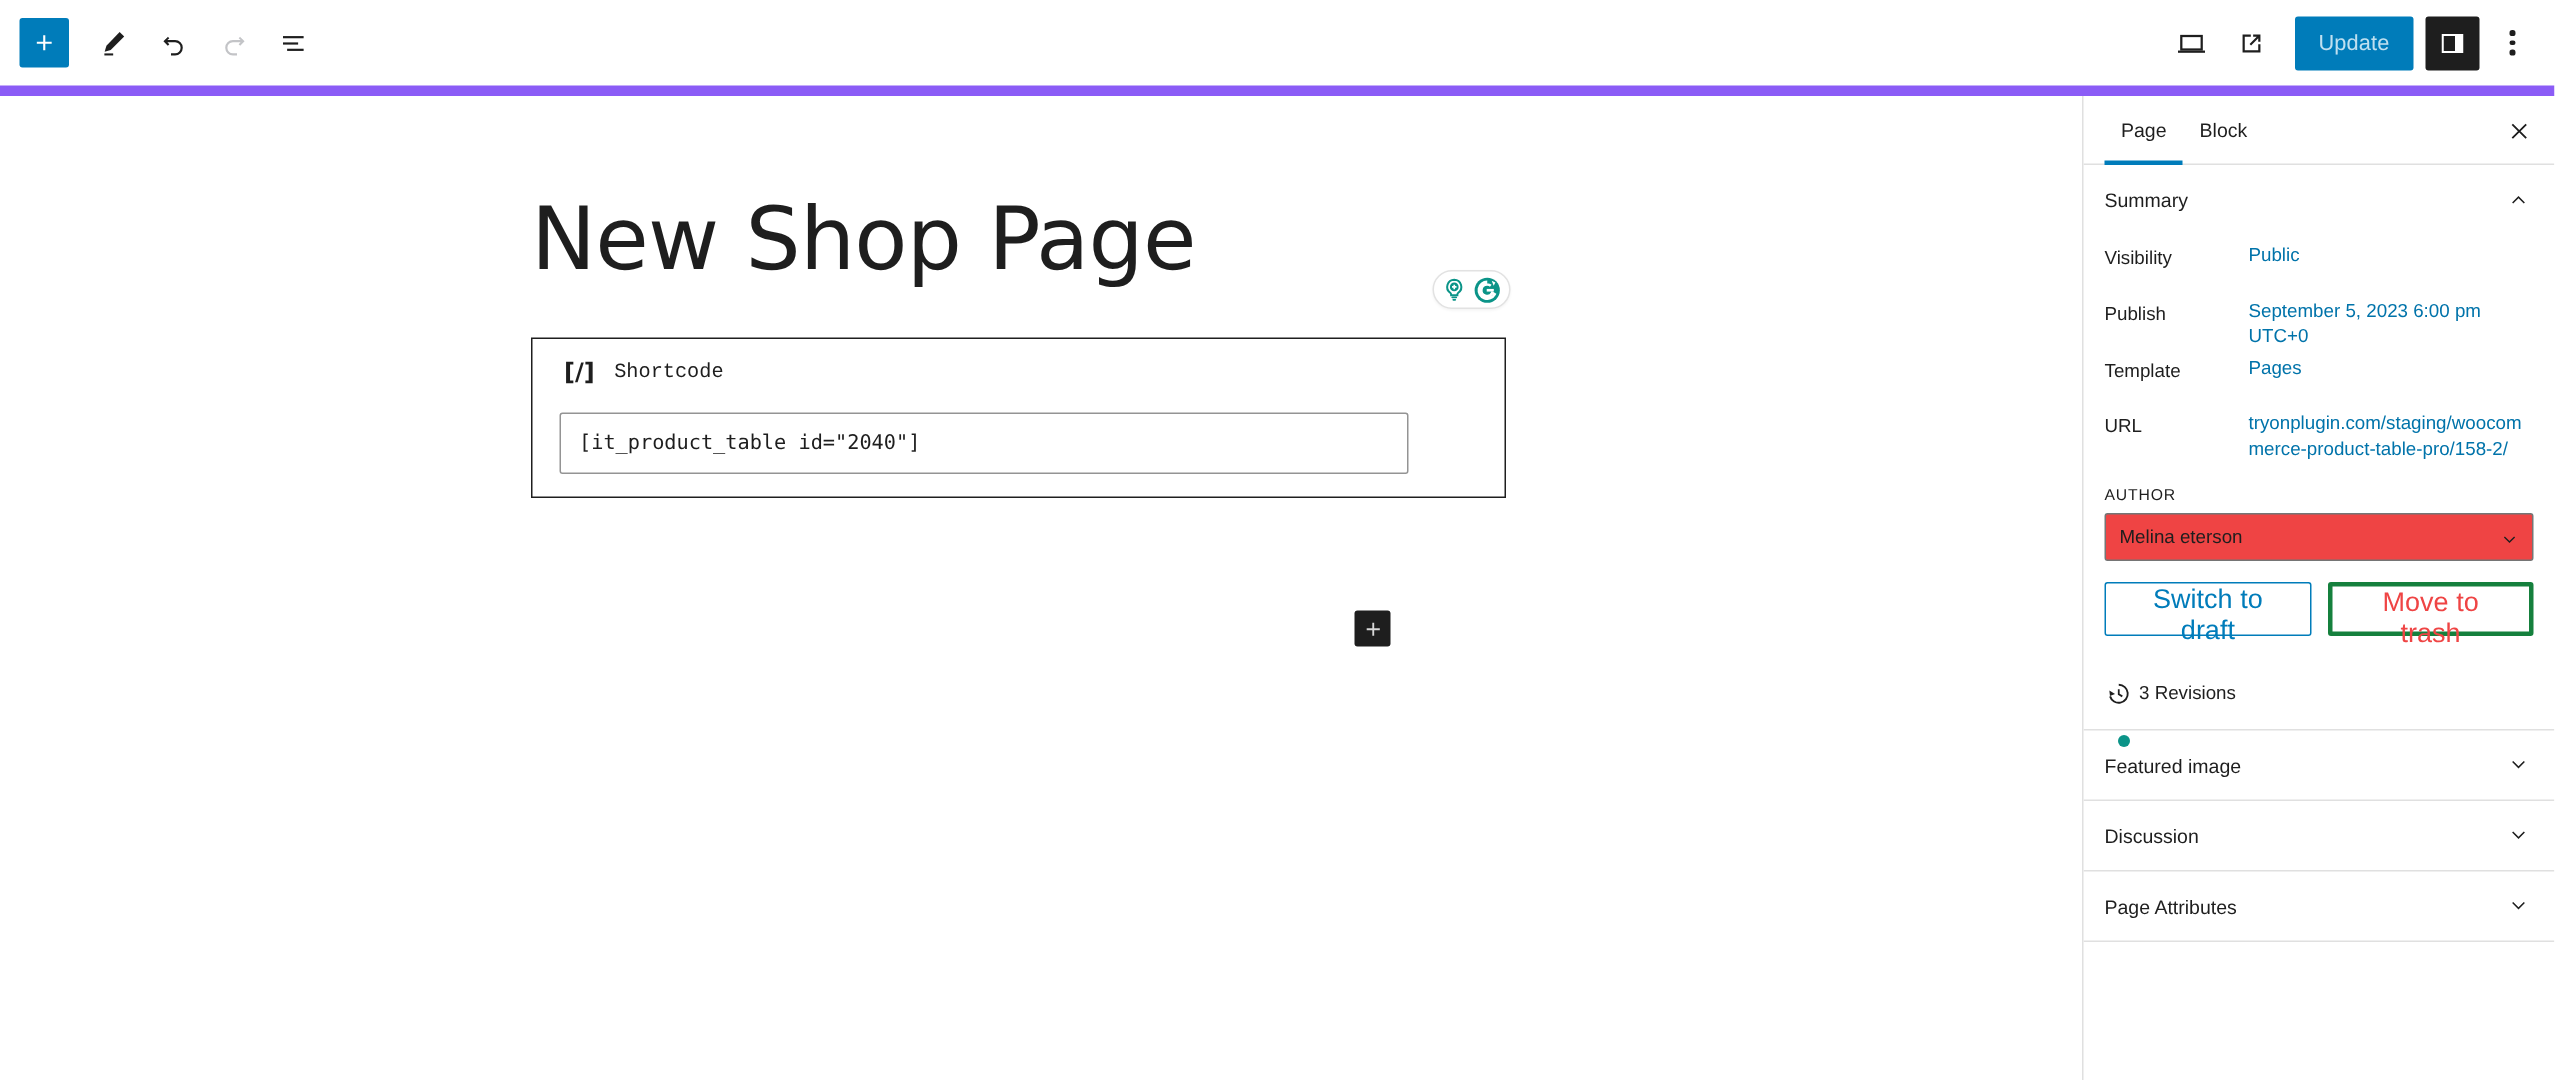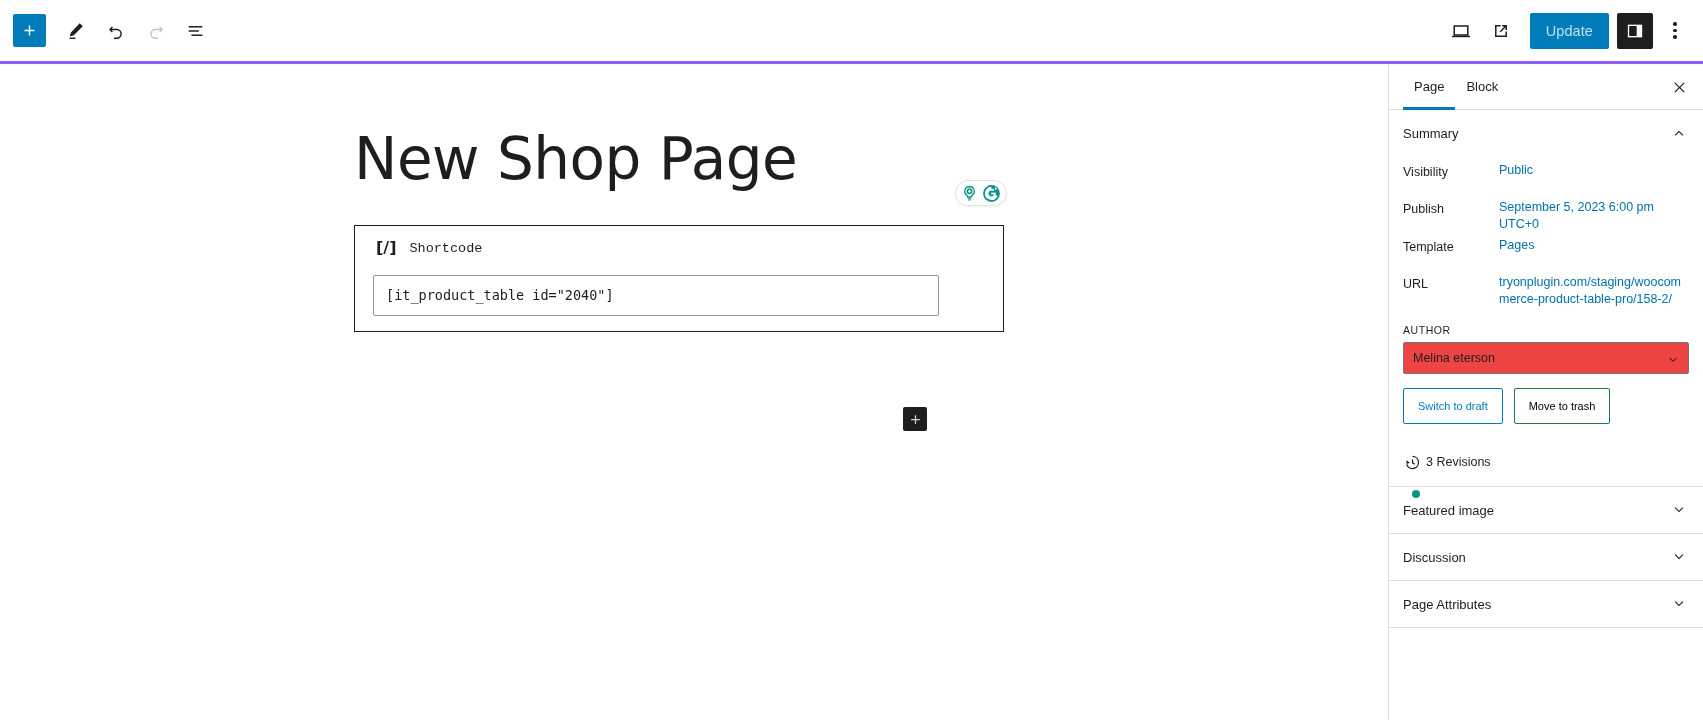--- a/index.html
+++ b/index.html
@@ -18,21 +18,21 @@
     height: 720px;
     background: #fff;
   }
 
   
   .toolbar {
     position: absolute;
     top: 0; left: 0; right: 0;
     height: 64px;
     background: #ffffff;
-    border-bottom: 3px solid #8b5cf6;
+    border-bottom: 7px solid #8b5cf6;
     display: flex;
     align-items: center;
     z-index: 30;
   }
   .toolbar-left {
     display: flex;
     align-items: center;
     gap: 2px;
     padding-left: 13px;
   }
@@ -312,27 +312,27 @@
 
   .btn-row {
     display: flex;
     gap: 11px;
     padding: 14px 14px 0 14px;
   }
   .btn-outline {
     height: 36px;
     border-radius: 2px;
     background: #fff;
-    font-size: 11px;
+    font-size: 18px;
     font-family: "Liberation Sans", sans-serif;
     cursor: pointer;
     padding: 0 14px;
   }
   .btn-draft { border: 1px solid #007cba; color: #007cba; }
-  .btn-trash { border: 1px solid #15803d; color: #000000; }
+  .btn-trash { border: 3px solid #15803d; color: #ef4444; }
 
   .revisions {
     display: flex;
     align-items: center;
     gap: 4px;
     padding: 0 14px;
     height: 48px;
     margin-top: 14px;
     cursor: pointer;
   }

